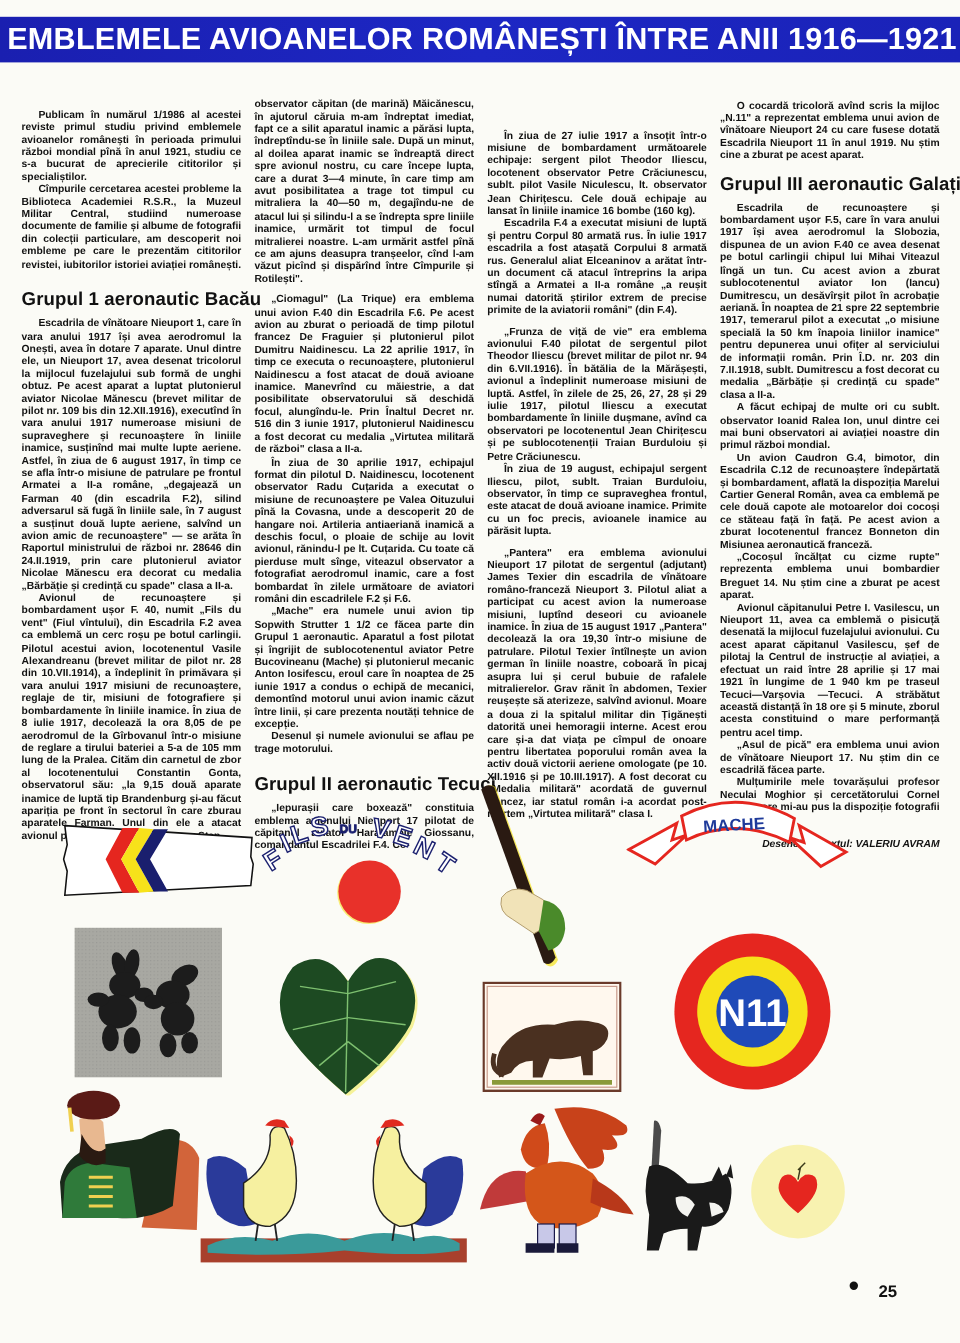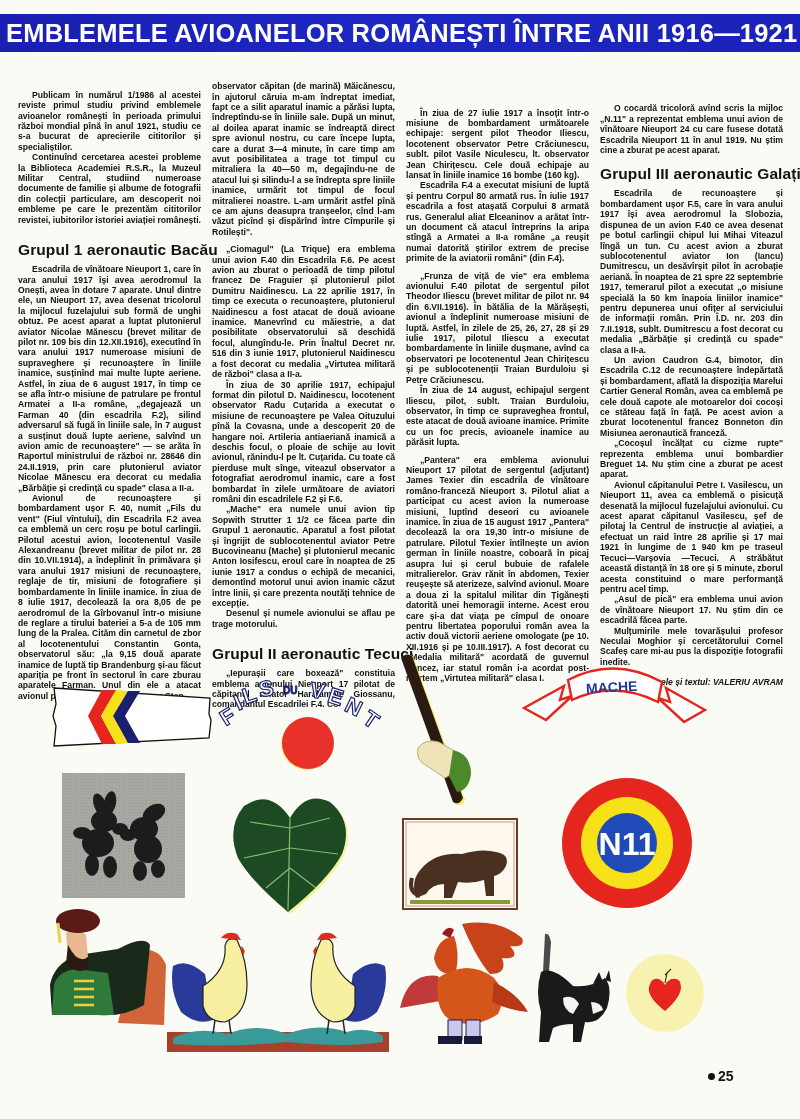--- a/index.html
+++ b/index.html
@@ -27,62 +27,63 @@
     font-family: "Liberation Sans", sans-serif; font-weight: bold; font-size: 15.5px;
     line-height: 18px; margin: 16px 0 5px 0; white-space: nowrap; letter-spacing: 0.1px;
     text-align: justify; text-align-last: justify;
   }
   .col h2.tight { margin-top: 10px; }
   .credit { font-style: italic; text-align: right; margin-top: 10px; font-size: 8.6px; text-indent: 0 !important; }
 
   .art { position: absolute; }
   .page-num {
     position: absolute; left: 708px; top: 1068px; font-size: 14px; font-weight: bold;
-    display: flex; align-items: center; gap: 3px;
+    display: flex; align-items: flex-start; gap: 17px;
   }
   .page-num .dot { width: 7px; height: 7px; border-radius: 50%; background: #111; display: inline-block; }
 </style>
 </head>
 <body>
 
 <div class="title-bar">
   <h1>EMBLEMELE AVIOANELOR ROMÂNEȘTI ÎNTRE ANII 1916—1921</h1>
 </div>
 
 <div class="columns">
   <div class="col">
     <p>Publicam în numărul 1/1986 al acestei reviste primul studiu privind emblemele avioanelor românești în perioada primului război mondial pînă în anul 1921, studiu ce s-a bucurat de aprecierile cititorilor și specialiștilor.</p>
-    <p>Continuînd cercetarea acestei probleme la Biblioteca Academiei R.S.R., la Muzeul Militar Central, studiind numeroase documente de familie și albume de fotografii din colecții particulare, am descoperit noi embleme pe care le prezentăm cititorilor revistei, iubitorilor istoriei aviației românești.</p>
+    <p>Cîmpurile cercetarea acestei probleme la Biblioteca Academiei R.S.R., la Muzeul Militar Central, studiind numeroase documente de familie și albume de fotografii din colecții particulare, am descoperit noi embleme pe care le prezentăm cititorilor revistei, iubitorilor istoriei aviației românești.</p>
     <h2>Grupul 1 aeronautic Bacău</h2>
     <p>Escadrila de vînătoare Nieuport 1, care în vara anului 1917 își avea aerodromul la Onești, avea în dotare 7 aparate. Unul dintre ele, un Nieuport 17, avea desenat tricolorul la mijlocul fuzelajului sub formă de unghi obtuz. Pe acest aparat a luptat plutonierul aviator Nicolae Mănescu (brevet militar de pilot nr. 109 bis din 12.XII.1916), executînd în vara anului 1917 numeroase misiuni de supraveghere și recunoaștere în liniile inamice, susținînd mai multe lupte aeriene. Astfel, în ziua de 6 august 1917, în timp ce se afla într-o misiune de patrulare pe frontul Armatei a II-a române, „degajează un Farman 40 (din escadrila F.2), silind adversarul să fugă în liniile sale, în 7 august a susținut două lupte aeriene, salvînd un avion amic de recunoaștere" — se arăta în Raportul ministrului de război nr. 28646 din 24.II.1919, prin care plutonierul aviator Nicolae Mănescu era decorat cu medalia „Bărbăție și credință cu spade" clasa a II-a.</p>
     <p>Avionul de recunoaștere și bombardament ușor F. 40, numit „Fils du vent" (Fiul vîntului), din Escadrila F.2 avea ca emblemă un cerc roșu pe botul carlingii. Pilotul acestui avion, locotenentul Vasile Alexandreanu (brevet militar de pilot nr. 28 din 10.VII.1914), a îndeplinit în primăvara și vara anului 1917 misiuni de recunoaștere, reglaje de tir, misiuni de fotografiere și bombardamente în liniile inamice. În ziua de 8 iulie 1917, decolează la ora 8,05 de pe aerodromul de la Gîrbovanul într-o misiune de reglare a tirului bateriei a 5-a de 105 mm lung de la Pralea. Cităm din carnetul de zbor al locotenentului Constantin Gonta, observatorul său: „la 9,15 două aparate inamice de luptă tip Brandenburg și-au făcut apariția pe front în sectorul în care zburau aparatele Farman. Unul din ele a atacat avionul pilotat de plutonierul Bucur Stan,</p>
   </div>
 
   <div class="col">
     <p style="text-indent:0">observator căpitan (de marină) Măicănescu, în ajutorul căruia m-am îndreptat imediat, fapt ce a silit aparatul inamic a părăsi lupta, îndreptîndu-se în liniile sale. După un minut, al doilea aparat inamic se îndreaptă direct spre avionul nostru, cu care începe lupta, care a durat 3—4 minute, în care timp am avut posibilitatea a trage tot timpul cu mitraliera la 40—50 m, degajîndu-ne de atacul lui și silindu-l a se îndrepta spre liniile inamice, urmărit tot timpul de focul mitralierei noastre. L-am urmărit astfel pînă ce am ajuns deasupra tranșeelor, cînd l-am văzut picînd și dispărînd între Cîmpurile și Rotilești".</p>
     <p class="gap">„Ciomagul" (La Trique) era emblema unui avion F.40 din Escadrila F.6. Pe acest avion au zburat o perioadă de timp pilotul francez De Fraguier și plutonierul pilot Dumitru Naidinescu. La 22 aprilie 1917, în timp ce executa o recunoaștere, plutonierul Naidinescu a fost atacat de două avioane inamice. Manevrînd cu măiestrie, a dat posibilitate observatorului să deschidă focul, alungîndu-le. Prin Înaltul Decret nr. 516 din 3 iunie 1917, plutonierul Naidinescu a fost decorat cu medalia „Virtutea militară de război" clasa a II-a.</p>
     <p>În ziua de 30 aprilie 1917, echipajul format din pilotul D. Naidinescu, locotenent observator Radu Cuțarida a executat o misiune de recunoaștere pe Valea Oituzului pînă la Covasna, unde a descoperit 20 de hangare noi. Artileria antiaeriană inamică a deschis focul, o ploaie de schije au lovit avionul, rănindu-l pe lt. Cuțarida. Cu toate că pierduse mult sînge, viteazul observator a fotografiat aerodromul inamic, care a fost bombardat în zilele următoare de aviatori români din escadrilele F.2 și F.6.</p>
     <p>„Mache" era numele unui avion tip Sopwith Strutter 1 1/2 ce făcea parte din Grupul 1 aeronautic. Aparatul a fost pilotat și îngrijit de sublocotenentul aviator Petre Bucovineanu (Mache) și plutonierul mecanic Anton Iosifescu, eroul care în noaptea de 25 iunie 1917 a condus o echipă de mecanici, demontînd motorul unui avion inamic căzut între linii, și care prezenta noutăți tehnice de excepție.</p>
     <p>Desenul și numele avionului se aflau pe trage motorului.</p>
     <h2>Grupul II aeronautic Tecuci</h2>
     <p>„Iepurașii care boxează" constituia emblema avionului Nieuport 17 pilotat de căpitanul aviator Haralambie Giossanu, comandantul Escadrilei F.4. Co-</p>
   </div>
 
   <div class="col">
     <p>În ziua de 27 iulie 1917 a însoțit într-o misiune de bombardament următoarele echipaje: sergent pilot Theodor Iliescu, locotenent observator Petre Crăciunescu, sublt. pilot Vasile Niculescu, lt. observator Jean Chirițescu. Cele două echipaje au lansat în liniile inamice 16 bombe (160 kg).</p>
     <p>Escadrila F.4 a executat misiuni de luptă și pentru Corpul 80 armată rus. În iulie 1917 escadrila a fost atașată Corpului 8 armată rus. Generalul aliat Elceaninov a arătat într-un document că atacul întreprins la aripa stîngă a Armatei a II-a române „a reușit numai datorită știrilor extrem de precise primite de la aviatorii români" (din F.4).</p>
     <p class="gap">„Frunza de viță de vie" era emblema avionului F.40 pilotat de sergentul pilot Theodor Iliescu (brevet militar de pilot nr. 94 din 6.VII.1916). În bătălia de la Mărășești, avionul a îndeplinit numeroase misiuni de luptă. Astfel, în zilele de 25, 26, 27, 28 și 29 iulie 1917, pilotul Iliescu a executat bombardamente în liniile dușmane, avînd ca observatori pe locotenentul Jean Chirițescu și pe sublocotenenții Traian Burduloiu și Petre Crăciunescu.</p>
-    <p>În ziua de 14 august, echipajul sergent Iliescu, pilot, sublt. Traian Burduloiu, observator, în timp ce supraveghea frontul, este atacat de două avioane inamice. Primite cu un foc precis, avioanele inamice au părăsit lupta.</p>
+    <p>În ziua de 19 august, echipajul sergent Iliescu, pilot, sublt. Traian Burduloiu, observator, în timp ce supraveghea frontul, este atacat de două avioane inamice. Primite cu un foc precis, avioanele inamice au părăsit lupta.</p>
     <p class="gap">„Pantera" era emblema avionului Nieuport 17 pilotat de sergentul (adjutant) James Texier din escadrila de vînătoare româno-franceză Nieuport 3. Pilotul aliat a participat cu acest avion la numeroase misiuni, luptînd deseori cu avioanele inamice. În ziua de 15 august 1917 „Pantera" decolează la ora 19,30 într-o misiune de patrulare. Pilotul Texier întîlnește un avion german în liniile noastre, coboară în picaj asupra lui și cerul bubuie de rafalele mitralierelor. Grav rănit în abdomen, Texier reușește să aterizeze, salvînd avionul. Moare a doua zi la spitalul militar din Țigănești datorită unei hemoragii interne. Acest erou care și-a dat viața pe cîmpul de onoare pentru libertatea poporului român avea la activ două victorii aeriene omologate (pe 10. XII.1916 și pe 10.III.1917). A fost decorat cu „Medalia militară" acordată de guvernul francez, iar statul român i-a acordat post-mortem „Virtutea militară" clasa I.</p>
   </div>
 
   <div class="col">
     <p>O cocardă tricoloră avînd scris la mijloc „N.11" a reprezentat emblema unui avion de vînătoare Nieuport 24 cu care fusese dotată Escadrila Nieuport 11 în anul 1919. Nu știm cine a zburat pe acest aparat.</p>
     <h2 class="tight">Grupul III aeronautic Galați</h2>
     <p>Escadrila de recunoaștere și bombardament ușor F.5, care în vara anului 1917 își avea aerodromul la Slobozia, dispunea de un avion F.40 ce avea desenat pe botul carlingii chipul lui Mihai Viteazul lîngă un tun. Cu acest avion a zburat sublocotenentul aviator Ion (Iancu) Dumitrescu, un desăvîrșit pilot în acrobație aeriană. În noaptea de 21 spre 22 septembrie 1917, temerarul pilot a executat „o misiune specială la 50 km înapoia liniilor inamice" pentru depunerea unui ofițer al serviciului de informații român. Prin Î.D. nr. 203 din 7.II.1918, sublt. Dumitrescu a fost decorat cu medalia „Bărbăție și credință cu spade" clasa a II-a.</p>
+    <p>A făcut echipaj de multe ori cu sublt. observator Ioanid Ralea Ion, unul dintre cei mai buni observatori ai aviației noastre din primul război mondial.</p>
     <p>Un avion Caudron G.4, bimotor, din Escadrila C.12 de recunoaștere îndepărtată și bombardament, aflată la dispoziția Marelui Cartier General Român, avea ca emblemă pe cele două capote ale motoarelor doi cocoși ce stăteau față în față. Pe acest avion a zburat locotenentul francez Bonneton din Misiunea aeronautică franceză.</p>
     <p>„Cocoșul încălțat cu cizme rupte" reprezenta emblema unui bombardier Breguet 14. Nu știm cine a zburat pe acest aparat.</p>
     <p>Avionul căpitanului Petre I. Vasilescu, un Nieuport 11, avea ca emblemă o pisicuță desenată la mijlocul fuzelajului avionului. Cu acest aparat căpitanul Vasilescu, șef de pilotaj la Centrul de instrucție al aviației, a efectuat un raid între 28 aprilie și 17 mai 1921 în lungime de 1 940 km pe traseul Tecuci—Varșovia —Tecuci. A străbătut această distanță în 18 ore și 5 minute, zborul acesta constituind o mare performanță pentru acel timp.</p>
     <p>„Asul de pică" era emblema unui avion de vînătoare Nieuport 17. Nu știm din ce escadrilă făcea parte.</p>
     <p>Mulțumirile mele tovarășului profesor Neculai Moghior și cercetătorului Cornel Scafeș care mi-au pus la dispoziție fotografii inedite.</p>
     <p class="credit">Desenele și textul: VALERIU AVRAM</p>
   </div>
 </div>
 
 <svg class="art" style="left:52px;top:686px" width="164" height="62" viewBox="0 0 164 62">

